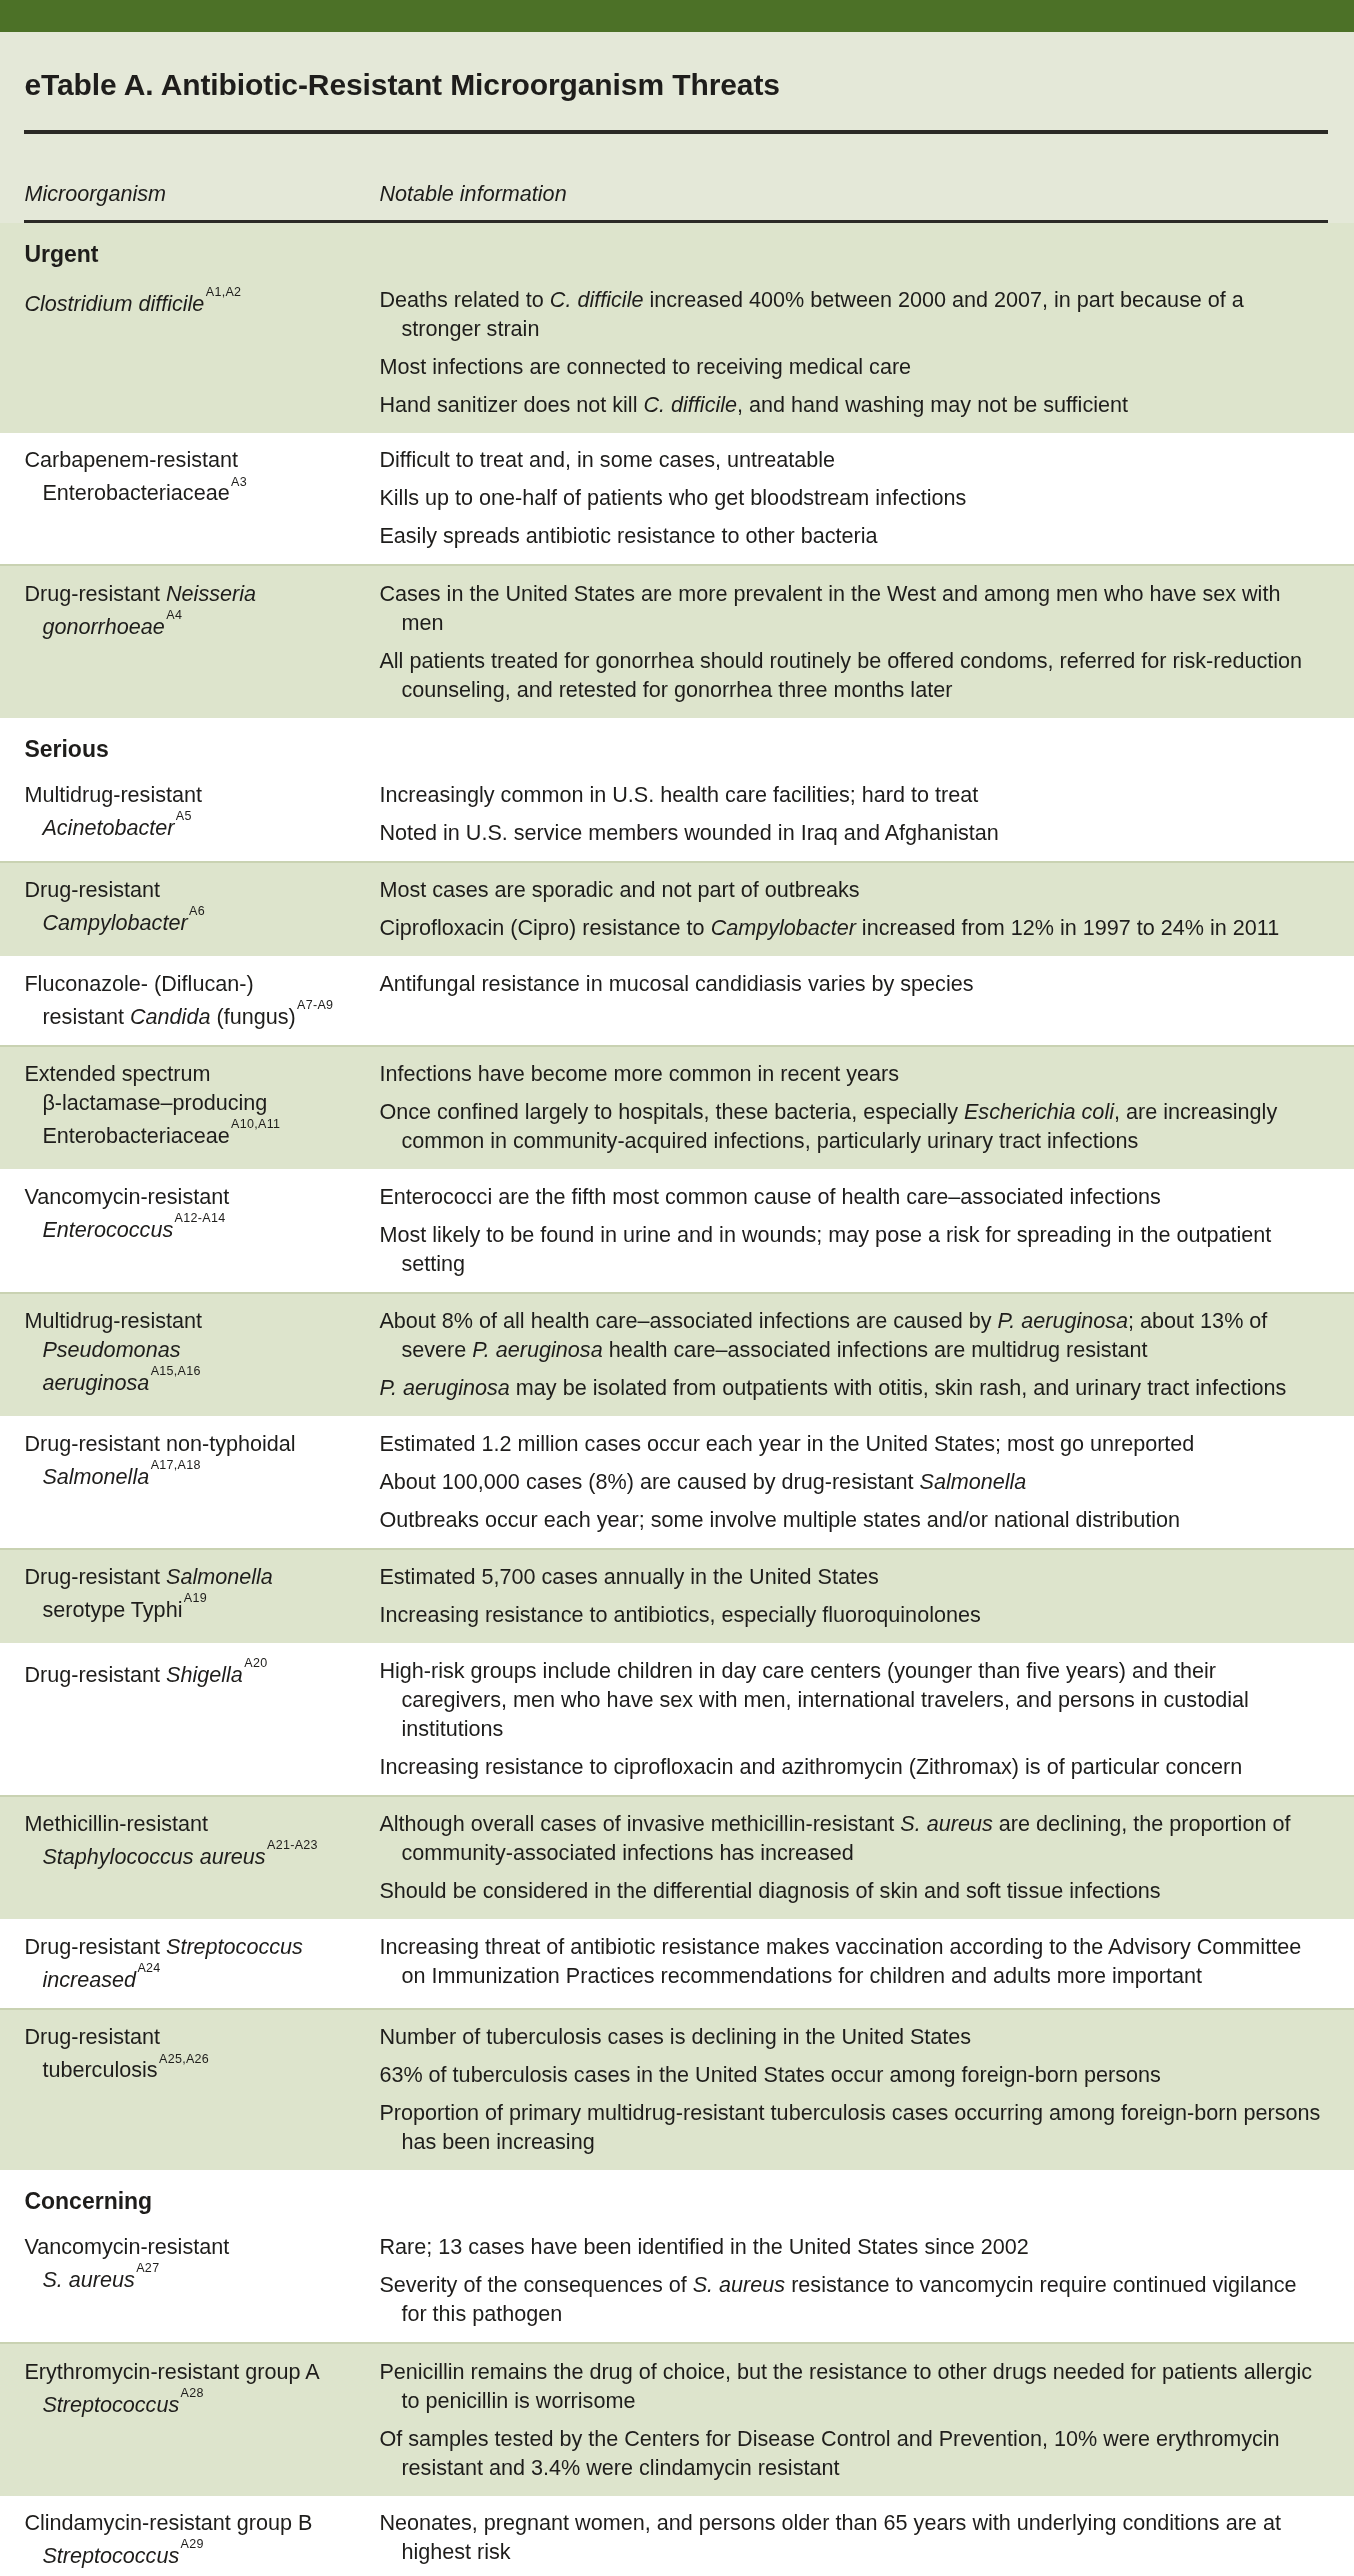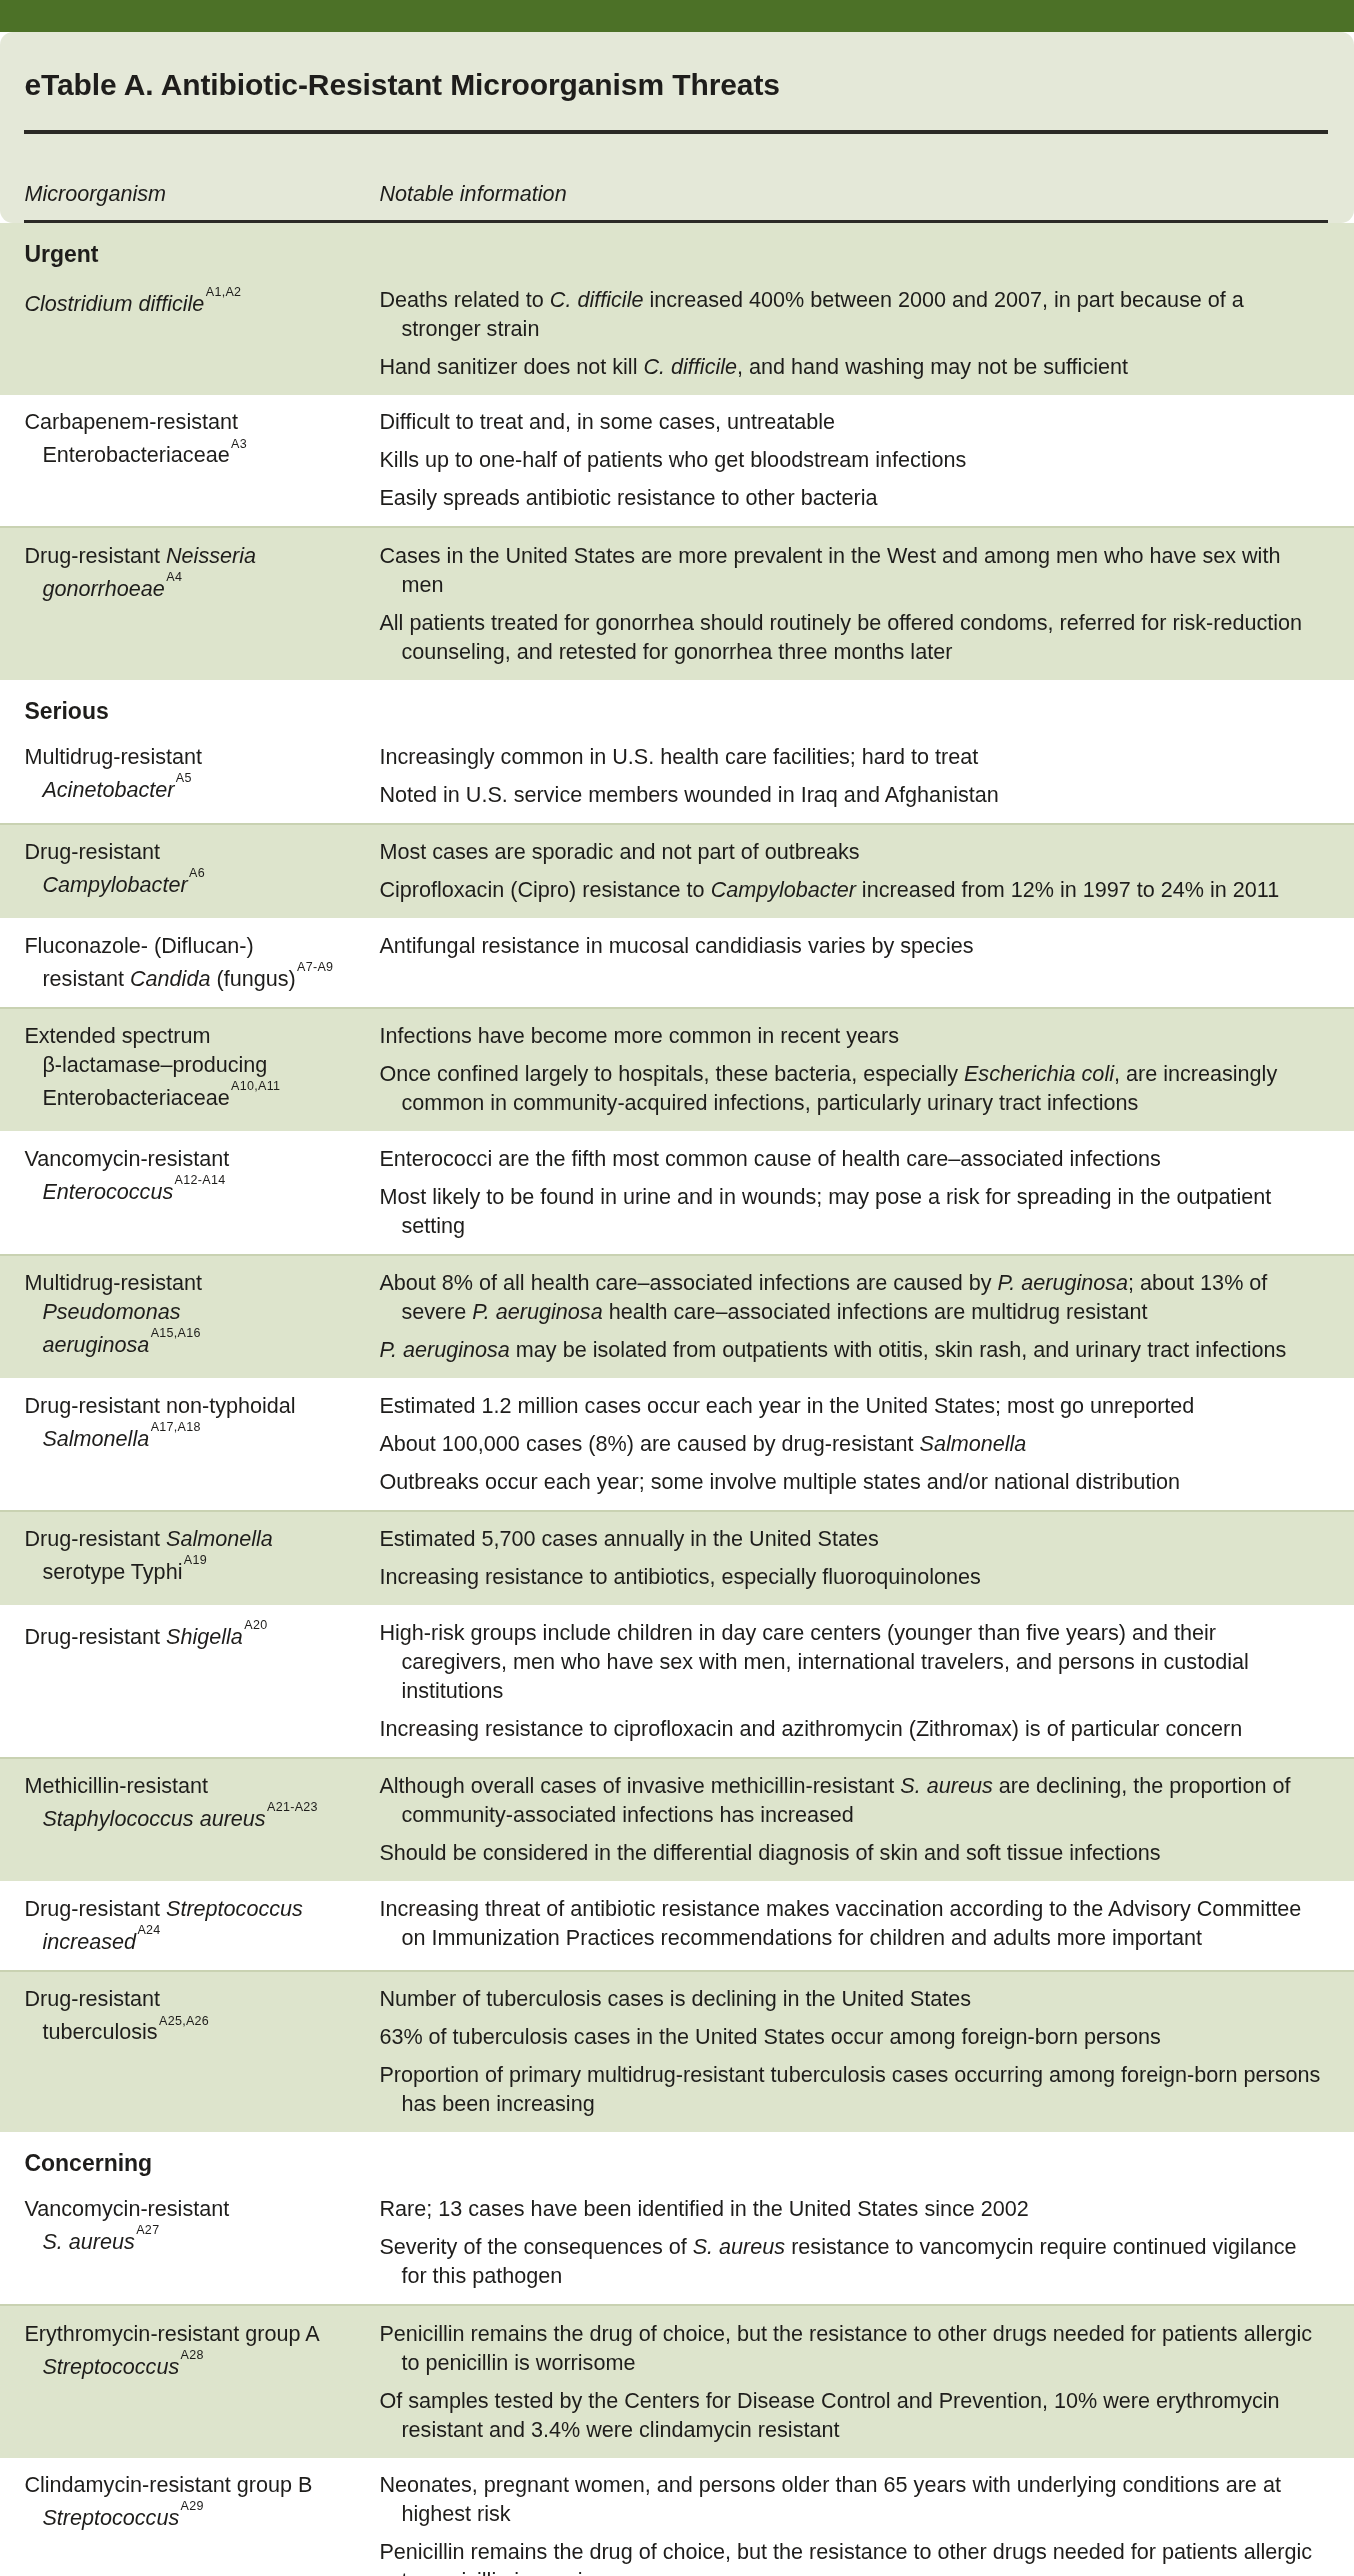--- a/index.html
+++ b/index.html
@@ -11,21 +11,21 @@
     --ink:#1e1d1b;
   }
   *{box-sizing:border-box;margin:0;padding:0;}
   html,body{width:1354px;}
   body{
     font-family:"Liberation Sans","DejaVu Sans",sans-serif;
     color:var(--ink);
     background:#ffffff;
   }
   .topbar,.bottombar{height:32px;background:var(--bar);}
-  .masthead{background:var(--sage);padding:36px 26.5px 0 24.4px;border-radius:13px;}
+  .masthead{background:var(--sage);padding:36px 26.5px 0 24.4px;}
   .page-title{font-size:30px;font-weight:bold;letter-spacing:-0.1px;}
   .rule{height:3.5px;background:var(--rule);}
   .masthead .rule.r1{margin-top:28px;}
   .colhead{display:grid;grid-template-columns:355px 1fr;padding:16.7px 0 12.5px;margin-top:31px;}
   .colhead .col-label{font-size:21.6px;font-style:italic;}
   .masthead .rule.r2{margin-bottom:0;}
   .section-row{padding:18px 26.5px 4.2px 24.4px;}
   .section-row.shaded{background:var(--stripe);}
   .section-label{font-size:23px;font-weight:bold;}
   .row{display:grid;grid-template-columns:355px 1fr;padding:12.5px 26.5px 14px 24.4px;}
@@ -56,20 +56,21 @@
 <div>
     <div class="section-row shaded">
       <div class="section-label">Urgent</div>
     </div>
     <div class="row shaded">
       <div class="org-cell">
         <div class="org-line"><i>Clostridium difficile</i><sup>A1,A2</sup></div>
       </div>
       <div class="notes-cell">
         <p class="note">Deaths related to <i>C. difficile</i> increased 400% between 2000 and 2007, in part because of a stronger strain</p>
+        <p class="note">Most infections are connected to receiving medical care</p>
         <p class="note">Hand sanitizer does not kill <i>C. difficile</i>, and hand washing may not be sufficient</p>
       </div>
     </div>
     <div class="row plain">
       <div class="org-cell">
         <div class="org-line">Carbapenem-resistant</div>
         <div class="org-line">Enterobacteriaceae<sup>A3</sup></div>
       </div>
       <div class="notes-cell">
         <p class="note">Difficult to treat and, in some cases, untreatable</p>

